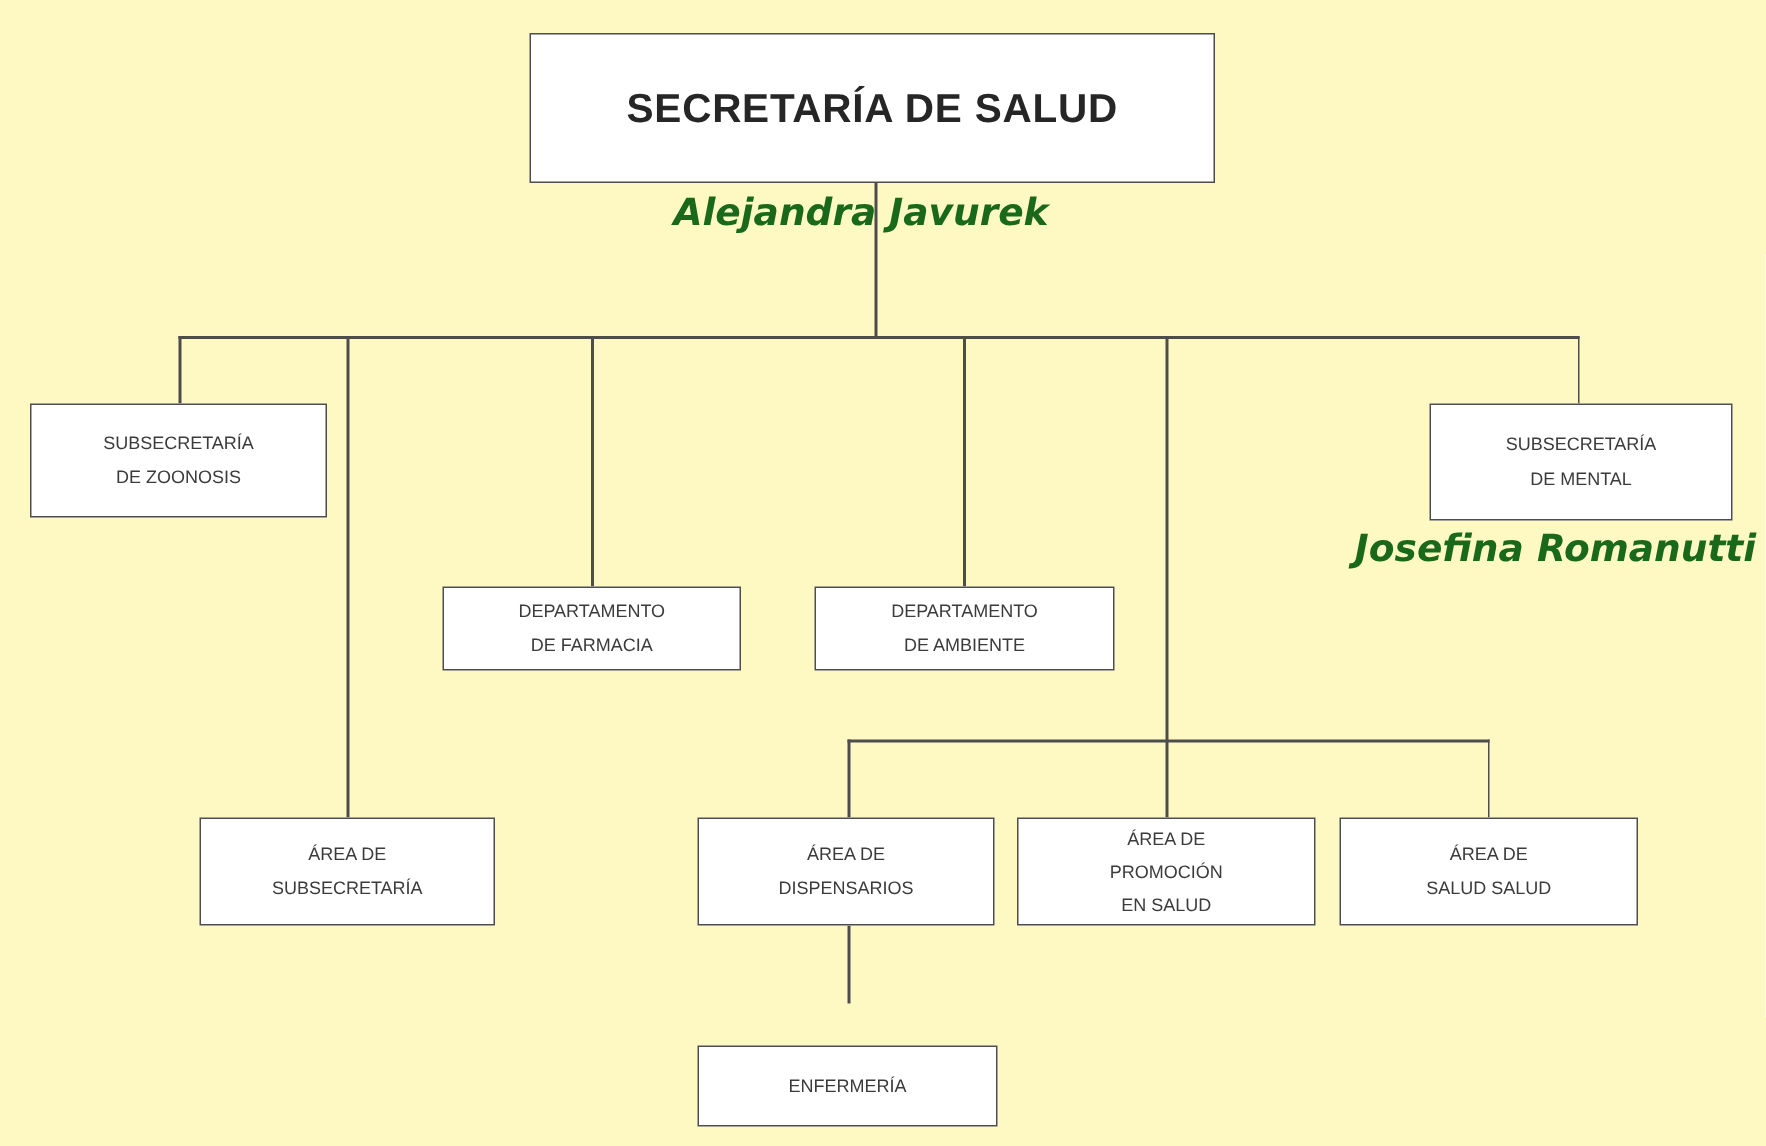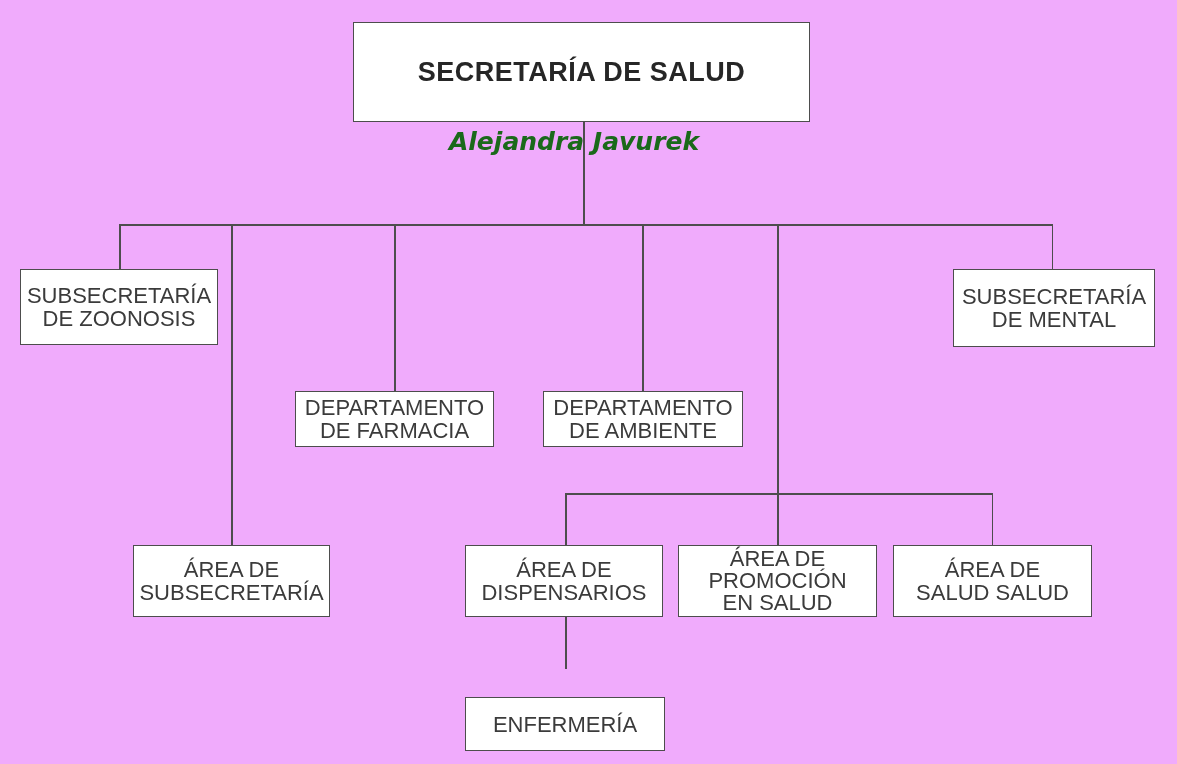--- a/index.html
+++ b/index.html
@@ -4,36 +4,36 @@
 <style>
   html, body {
     margin: 0;
     padding: 0;
     background: #ffffff;
   }
   .canvas {
     position: relative;
     width: 1177px;
     height: 764px;
-    background: #f0abfc;
+    background: #fef9c3;
     overflow: hidden;
     font-family: "Liberation Sans", sans-serif;
   }
   .node {
     position: absolute;
     box-sizing: border-box;
     border: 1.5px solid #4d4d4d;
     background: #ffffff;
     display: flex;
     flex-direction: column;
     align-items: center;
     justify-content: center;
     text-align: center;
     color: #3b3b3b;
-    font-size: 22px;
+    font-size: 12px;
     line-height: 23px;
     z-index: 2;
   }
   .node.root {
     font-weight: bold;
     font-size: 27px;
     letter-spacing: 0.5px;
     color: #262626;
   }
   .node.tight {
@@ -84,20 +84,21 @@
 
   <div class="node" style="left:20px; top:269px; width:198px; height:76px;">
     <div>SUBSECRETARÍA</div>
     <div>DE ZOONOSIS</div>
   </div>
 
   <div class="node" style="left:953px; top:269px; width:202px; height:78px;">
     <div>SUBSECRETARÍA</div>
     <div>DE MENTAL</div>
   </div>
+  <div class="person" style="left:903px; top:350px; width:268px;">Josefina Romanutti</div>
 
   <div class="node" style="left:295px; top:391px; width:199px; height:56px;">
     <div>DEPARTAMENTO</div>
     <div>DE FARMACIA</div>
   </div>
 
   <div class="node" style="left:543px; top:391px; width:200px; height:56px;">
     <div>DEPARTAMENTO</div>
     <div>DE AMBIENTE</div>
   </div>

